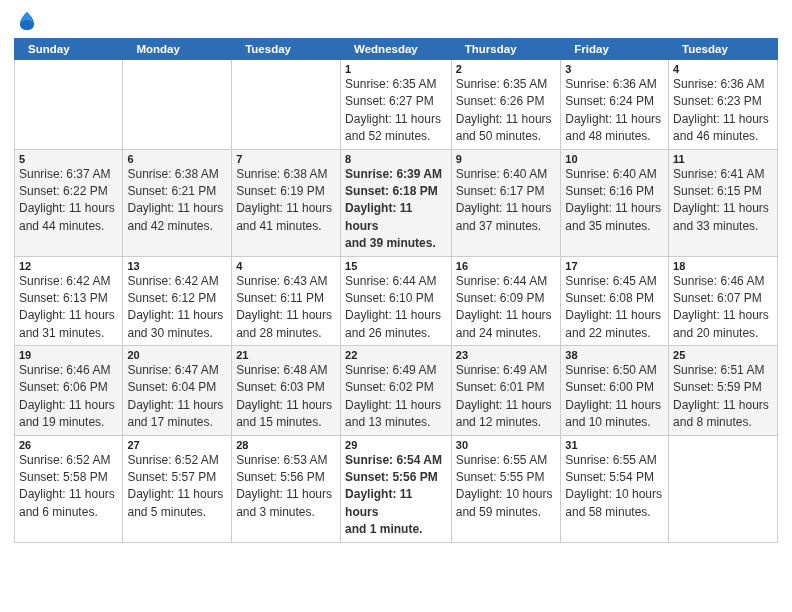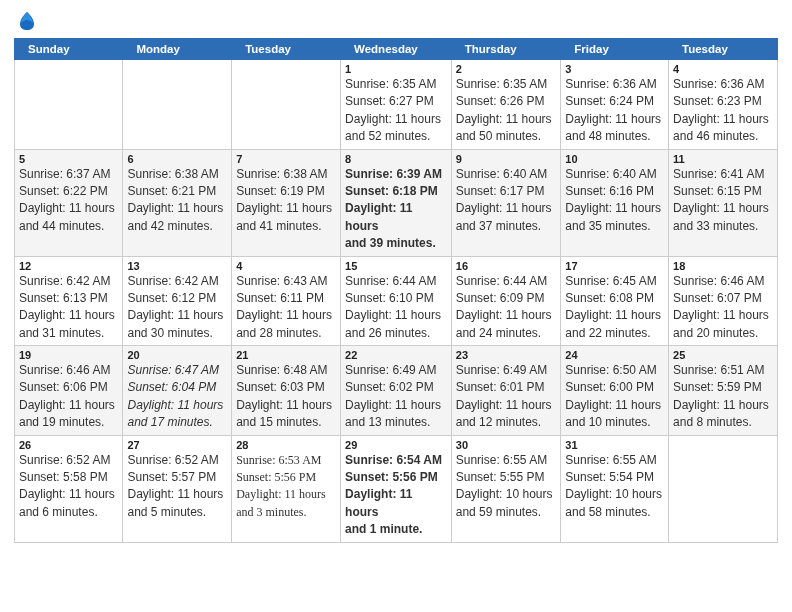--- a/index.html
+++ b/index.html
@@ -268,21 +268,21 @@
         <tr>
           <td>
             <span class="day-num">19</span>
             <div class="day-info" style="white-space: pre-line;">Sunrise: 6:46 AM
 Sunset: 6:06 PM
 Daylight: 11 hours
 and 19 minutes.</div>
           </td>
           <td>
             <span class="day-num">20</span>
-            <div class="day-info" style="white-space: pre-line; font-style: italic;">Sunrise: 6:47 AM
+            <div class="day-info" style="white-space: pre-line;">Sunrise: 6:47 AM
 Sunset: 6:04 PM
 Daylight: 11 hours
 and 17 minutes.</div>
           </td>
           <td>
             <span class="day-num">21</span>
             <div class="day-info" style="white-space: pre-line;">Sunrise: 6:48 AM
 Sunset: 6:03 PM
 Daylight: 11 hours
 and 15 minutes.</div>
@@ -295,21 +295,21 @@
 and 13 minutes.</div>
           </td>
           <td>
             <span class="day-num">23</span>
             <div class="day-info" style="white-space: pre-line;">Sunrise: 6:49 AM
 Sunset: 6:01 PM
 Daylight: 11 hours
 and 12 minutes.</div>
           </td>
           <td>
-            <span class="day-num">24</span>
+            <span class="day-num">38</span>
             <div class="day-info" style="white-space: pre-line;">Sunrise: 6:50 AM
 Sunset: 6:00 PM
 Daylight: 11 hours
 and 10 minutes.</div>
           </td>
           <td>
             <span class="day-num">25</span>
             <div class="day-info" style="white-space: pre-line;">Sunrise: 6:51 AM
 Sunset: 5:59 PM
 Daylight: 11 hours
@@ -326,21 +326,21 @@
           </td>
           <td>
             <span class="day-num">27</span>
             <div class="day-info" style="white-space: pre-line;">Sunrise: 6:52 AM
 Sunset: 5:57 PM
 Daylight: 11 hours
 and 5 minutes.</div>
           </td>
           <td>
             <span class="day-num">28</span>
-            <div class="day-info" style="white-space: pre-line; font-family: Liberation Serif, serif;">Sunrise: 6:53 AM
+            <div class="day-info" style="white-space: pre-line;">Sunrise: 6:53 AM
 Sunset: 5:56 PM
 Daylight: 11 hours
 and 3 minutes.</div>
           </td>
           <td>
             <span class="day-num">29</span>
             <div class="day-info" style="white-space: pre-line; font-weight: bold;">Sunrise: 6:54 AM
 Sunset: 5:56 PM
 Daylight: 11 hours
 and 1 minute.</div>

